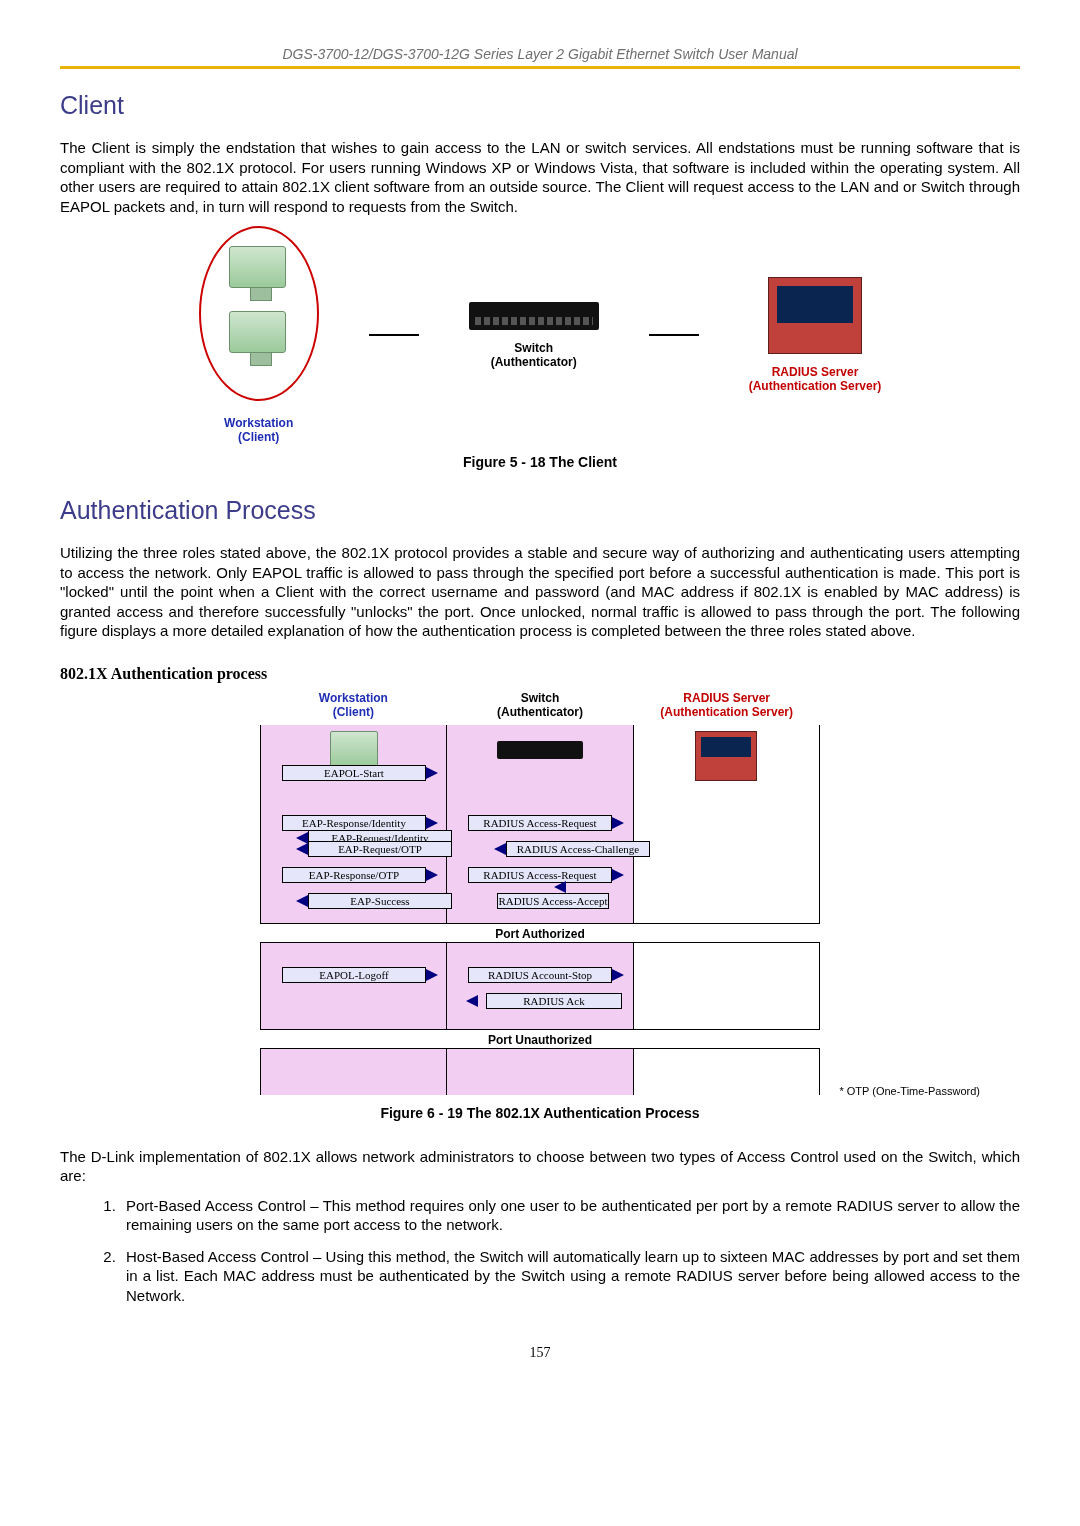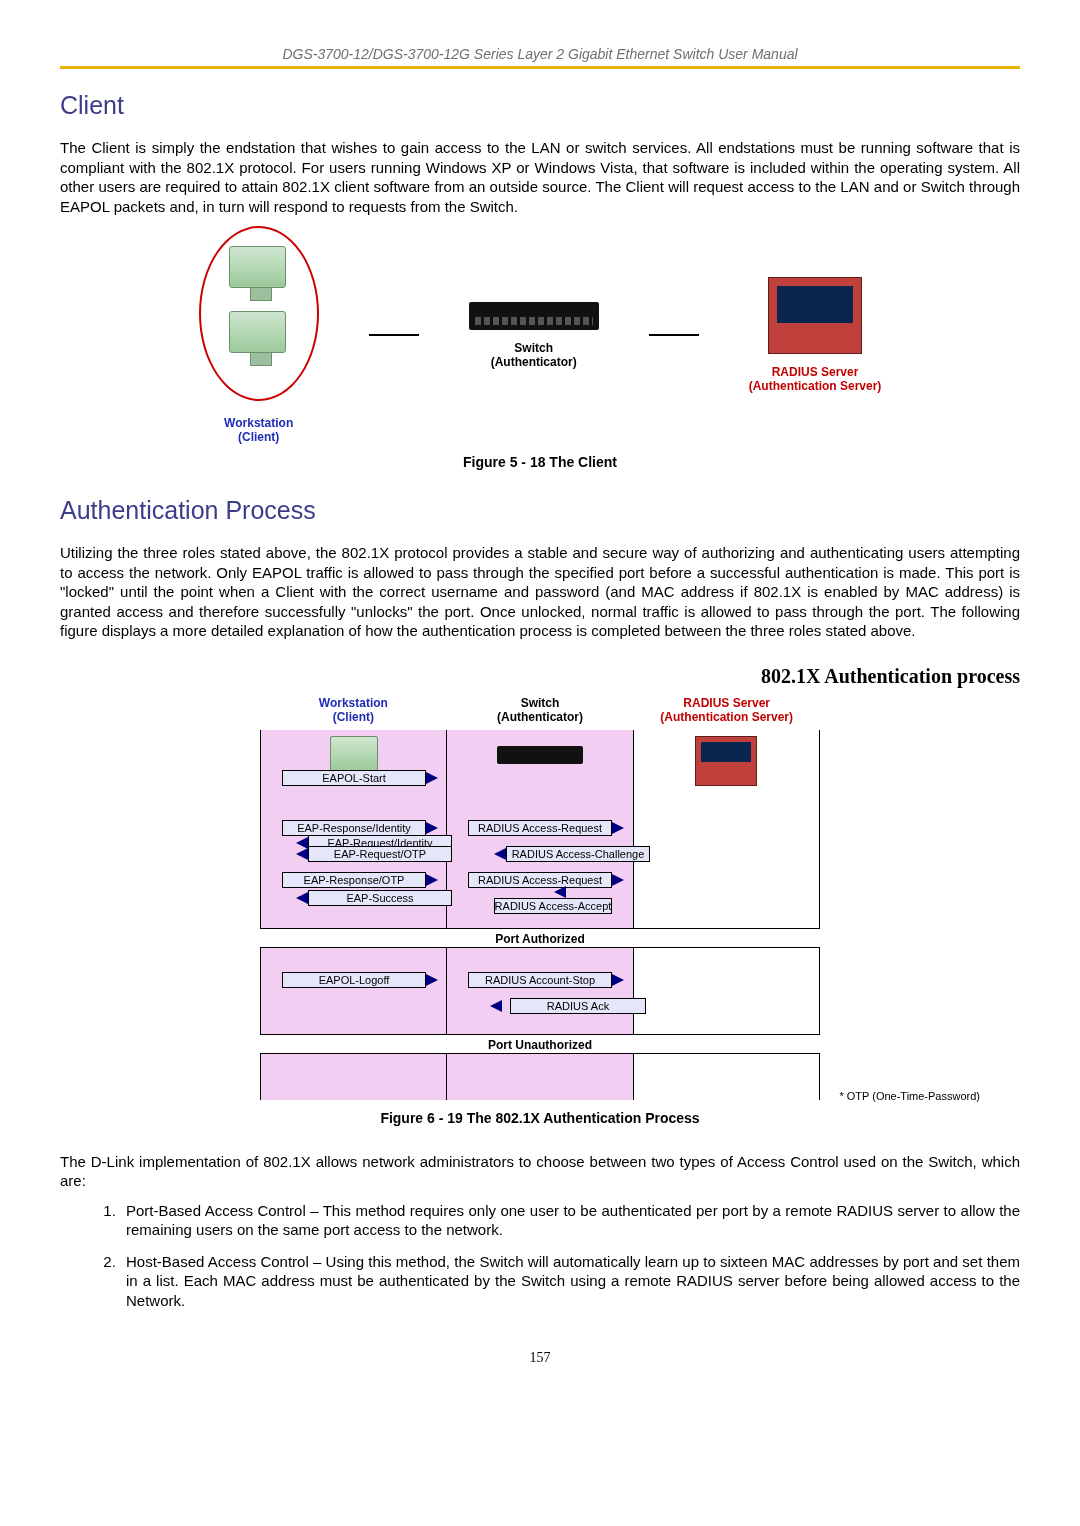--- a/index.html
+++ b/index.html
@@ -119,24 +119,24 @@
     background: #0a2550;
   }
   .link-line {
     width: 50px; height: 2px; background: #000;
   }
   .label-blue { color: #1f2db5; }
   .label-red  { color: #c20000; }
 
   
   .fig19-title {
-    text-align: right;
+    text-align: left;
     font-family: "Times New Roman", serif;
     font-weight: bold;
-    font-size: 20px;
+    font-size: 16px;
     margin: 24px 0 6px 0;
   }
   .fig19 {
     width: 560px;
     margin: 0 auto 4px auto;
     position: relative;
     font-size: 12px;
   }
   .fig19-headers {
     display: flex;
@@ -187,20 +187,21 @@
     margin:5px;
     height:20px;
     background:#0a2550;
   }
 
   .msg {
     position: absolute;
     display: flex;
     align-items: center;
     height: 16px;
+    font-family: Liberation Serif, serif;
   }
   .msg .bar {
     flex: 1;
     background: #e6e6fa;
     border: 1px solid #000;
     font-size: 11px;
     text-align: center;
     line-height: 14px;
     white-space: nowrap;
   }
@@ -341,21 +342,21 @@
           <div class="arrow-r"></div>
       </div>
       <div class="msg" style="left:22px; width:170px; top:152px;">
         <div class="arrow-l"></div>
           <div class="bar">EAP-Request/OTP</div>
       </div>
       <div class="msg" style="left:22px; width:170px; top:178px;">
         <div class="bar">EAP-Response/OTP</div>
           <div class="arrow-r"></div>
       </div>
-      <div class="msg" style="left:22px; width:170px; top:196px;justify-content:space-between;">
+      <div class="msg" style="left:22px; width:170px; top:204px;justify-content:space-between;">
         <div class="arrow-l"></div>
           <div class="bar">EAP-Success</div>
       </div>
 
       <div class="msg" style="left:22px; width:170px; top:278px;">
         <div class="bar">EAPOL-Logoff</div>
           <div class="arrow-r"></div>
       </div>
 
       <div class="msg" style="left:208px; width:170px; top:126px;">
@@ -371,21 +372,21 @@
           <div class="arrow-r"></div>
       </div>
       <div class="msg" style="left:208px; width:170px; top:192px;flex-direction:column;">
         <div class="arrow-l"></div>
           <div class="bar">RADIUS Access-Accept</div>
       </div>
       <div class="msg" style="left:208px; width:170px; top:278px;">
         <div class="bar">RADIUS Account-Stop</div>
           <div class="arrow-r"></div>
       </div>
-      <div class="msg" style="left:216px; width:170px; top:304px;gap:8px;">
+      <div class="msg" style="left:192px; width:170px; top:304px;gap:8px;">
         <div class="arrow-l"></div>
           <div class="bar">RADIUS Ack</div>
       </div>
 
       <div class="sep" style="top:234px;">Port Authorized</div>
       <div class="sep" style="top:340px;">Port Unauthorized</div>
 
       <div class="footnote">* OTP (One-Time-Password)</div>
     </div>
   </div>

